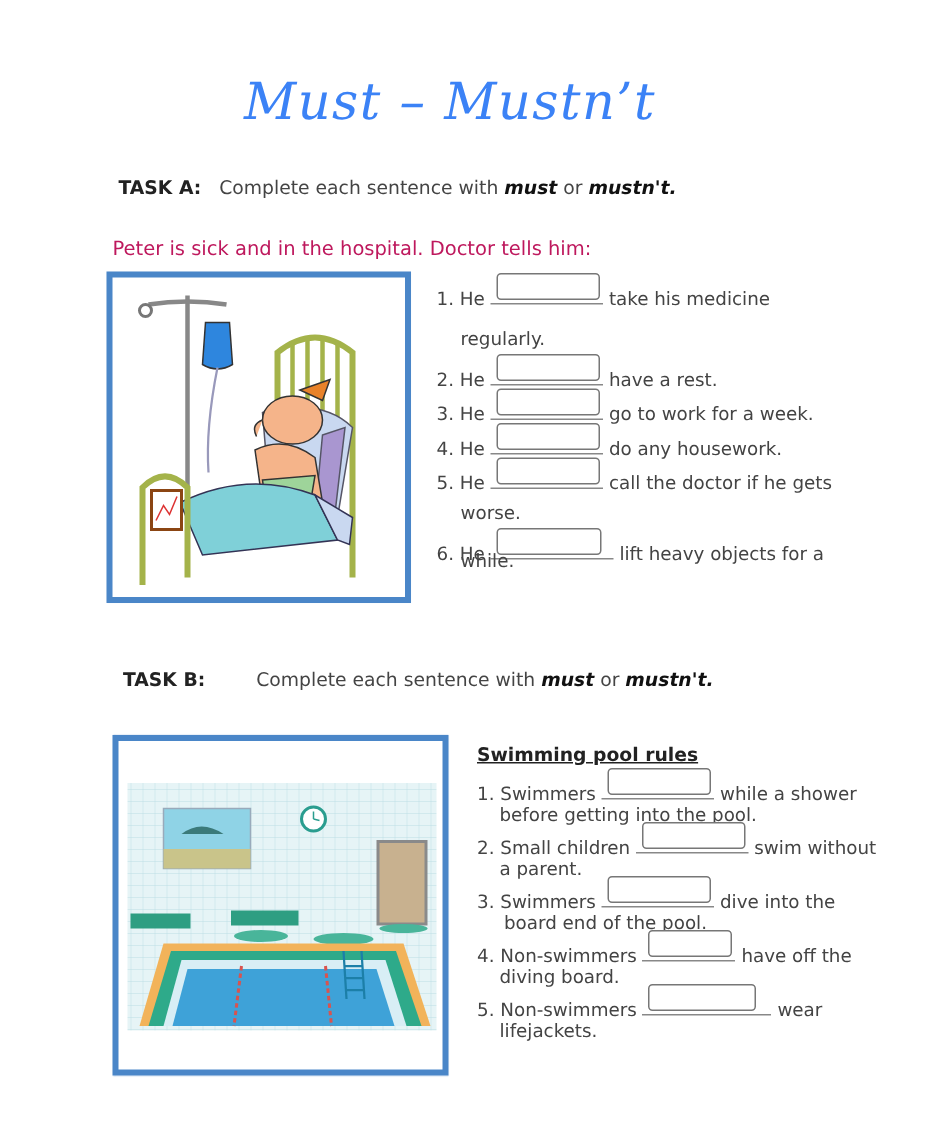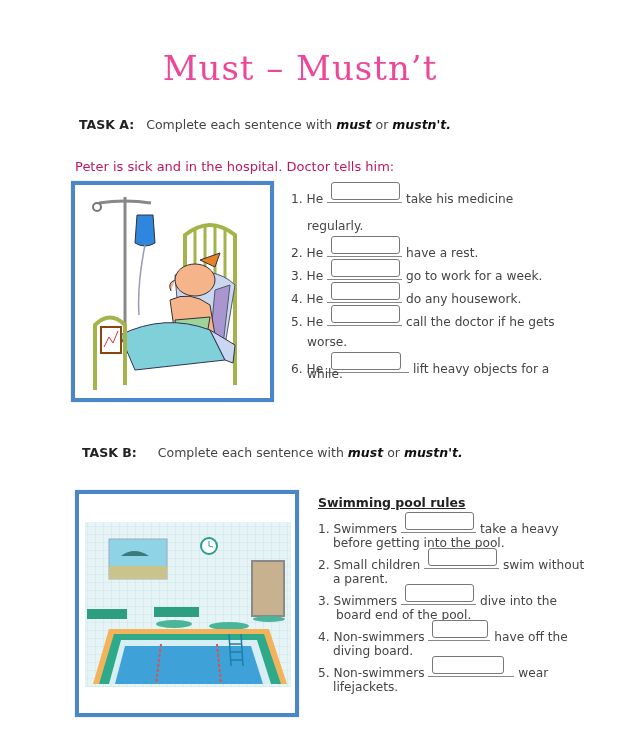--- a/index.html
+++ b/index.html
@@ -3,21 +3,21 @@
   <meta charset="utf-8">
   <style>
     html, body { margin: 0; padding: 0; }
     body {
       width: 625px; height: 752px; background: #ffffff; position: relative; overflow: hidden;
       font-family: "DejaVu Sans", sans-serif; color: #3a3a3a;
     }
     .abs { position: absolute; }
     .title {
       left: 0; width: 600px; top: 48px; text-align: center;
-      font-family: "DejaVu Serif", serif; font-size: 34px; color: #ec4899;
+      font-family: "DejaVu Serif", serif; font-style: italic; font-size: 34px; color: #3b82f6;
       letter-spacing: 1px;
     }
     .task-head { font-size: 12.5px; color: #444; white-space: nowrap; text-align: right; }
     .task-head b.lbl { font-weight: bold; color: #222; margin-right: 8px; }
     .task-head b.kw { font-style: italic; color: #111; }
     .intro { left: 75px; top: 159px; font-size: 13px; color: #be185d; }
     .frame {
       border: 4px solid #4a86c8; background: #fff; box-sizing: border-box;
       box-shadow: 0 0 1px #9bbce0;
     }
@@ -112,21 +112,21 @@
   <div class="q" style="position:absolute; top:170px;">
     <span>6.</span>
     <span>He</span>
     <span class="ul" style="width:82px; height:14px;"><input class="box" type="text" style="right: 8px;" value=""></span>
     <span>lift heavy objects for a</span>
   </div>
   <div class="q" style="position:absolute; top:179px; left:16px;">while.</div>
 </div>
 
 <div class="abs task-head" style="left:82px; top:445px;">
-  <b class="lbl" style="margin-right:17px;">TASK B:</b>
+  <b class="lbl" style="margin-right:30px;">TASK B:</b>
   <span>Complete each sentence with </span><b class="kw">must</b><span> or </span><b class="kw">mustn't.</b>
 </div>
 
 <div class="abs frame" style="left:75px; top:490px; width:224px; height:227px;">
   <svg width="216" height="219" viewBox="0 0 216 219">
     <defs>
       <pattern id="tiles" width="8" height="8" patternUnits="userSpaceOnUse">
         <rect width="8" height="8" fill="#e6f4f6"></rect>
         <path d="M8 0 L0 0 0 8" stroke="#b9dde2" stroke-width="0.6" fill="none"></path>
       </pattern>
@@ -160,21 +160,21 @@
   </svg>
 </div>
 
 <div class="abs rules-title" style="left:318px; top:495px;">Swimming pool rules</div>
 
 <div class="abs" style="left:318px; top:513px; width:300px;">
   <div class="q" style="position:absolute; top:5px;">
     <span>1.</span>
     <span>Swimmers</span>
     <span class="ul" style="width:75px; height:14px;"><input class="box" type="text" value="" style=""></span>
-    <span>take a heavy</span>
+    <span>while a shower</span>
   </div>
   <div class="q" style="position:absolute; top:23px; left:15px;">before getting into the pool.</div>
 
   <div class="q" style="position:absolute; top:41px;">
     <span>2.</span>
     <span>Small children</span>
     <span class="ul" style="width:75px; height:14px;"><input class="box" type="text" value="" style=""></span>
     <span>swim without</span>
   </div>
   <div class="q" style="position:absolute; top:59px; left:15px;">a parent.</div>

